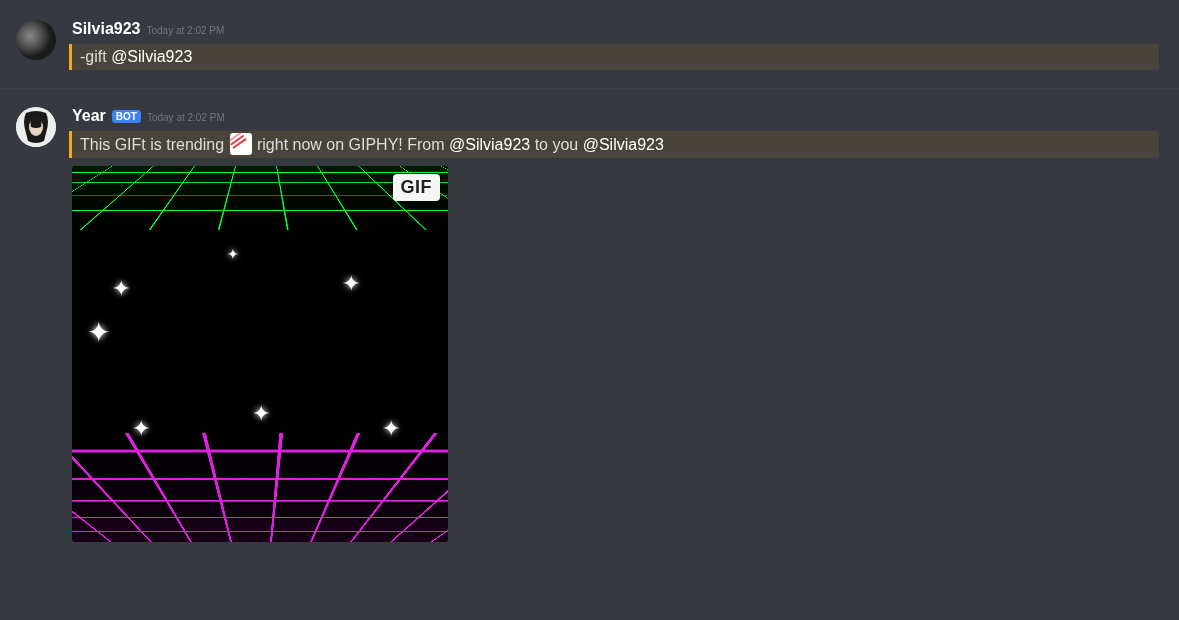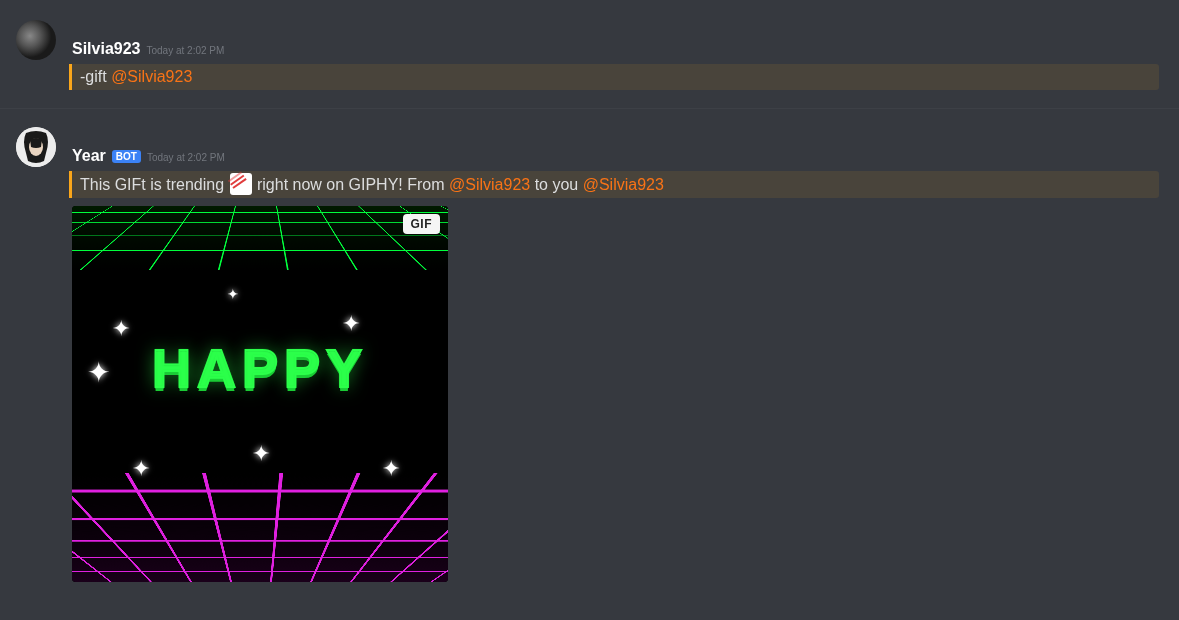--- a/index.html
+++ b/index.html
@@ -34,21 +34,20 @@
     .avatar.user2 {
       background: #e8e8e8;
     }
     .avatar.user2 svg { width: 100%; height: 100%; }
     .header-row {
       display: flex;
       align-items: baseline;
       gap: 6px;
       margin-bottom: 2px;
       height: 22px;
-      margin-top: 20px;
     }
     .username {
       font-size: 16px;
       font-weight: 600;
       color: #ffffff;
       cursor: pointer;
     }
     .bot-tag {
       background: #3b82f6;
       color: #fff;
@@ -70,21 +69,21 @@
       background: rgba(250, 166, 26, 0.1);
       border-left: 3px solid #faa61a;
       padding: 2px 8px;
       border-radius: 0 3px 3px 0;
       margin-left: -3px;
       font-size: 16px;
       line-height: 22px;
       color: #dcddde;
     }
     .mention {
-      color: #f97316;
+      color: #ffffff;
       cursor: pointer;
     }
     .emoji-img {
       display: inline-block;
       width: 22px;
       height: 22px;
       vertical-align: -5px;
       background: #fff;
       border-radius: 3px;
       position: relative;
@@ -122,21 +121,21 @@
       overflow: hidden;
       cursor: pointer;
     }
     .gif-badge {
       position: absolute;
       top: 8px;
       right: 8px;
       background: #f5f5f5;
       color: #222;
       font-weight: 800;
-      font-size: 12px;
+      font-size: 18px;
       padding: 3px 8px;
       border-radius: 4px;
       letter-spacing: 0.5px;
       z-index: 10;
     }
     .gif-scene {
       position: absolute;
       inset: 0;
       background: #000;
     }
@@ -258,19 +257,18 @@
         <div class="stars">
           <span class="star" style="top:10px;left:40px">✦</span>
           <span class="star" style="top:50px;left:15px;font-size:28px">✦</span>
           <span class="star" style="top:5px;left:270px">✦</span>
           <span class="star" style="top:135px;left:180px">✦</span>
           <span class="star" style="top:150px;left:60px">✦</span>
           <span class="star" style="top:150px;left:310px">✦</span>
           <span class="star" style="top:-20px;left:155px;font-size:14px">✦</span>
         </div>
         <div class="gif-text">
-          <div class="happy">HAPPY</div>
         </div>
       </div>
     </div>
   </div>
 
 </div>
 
 </body></html>

